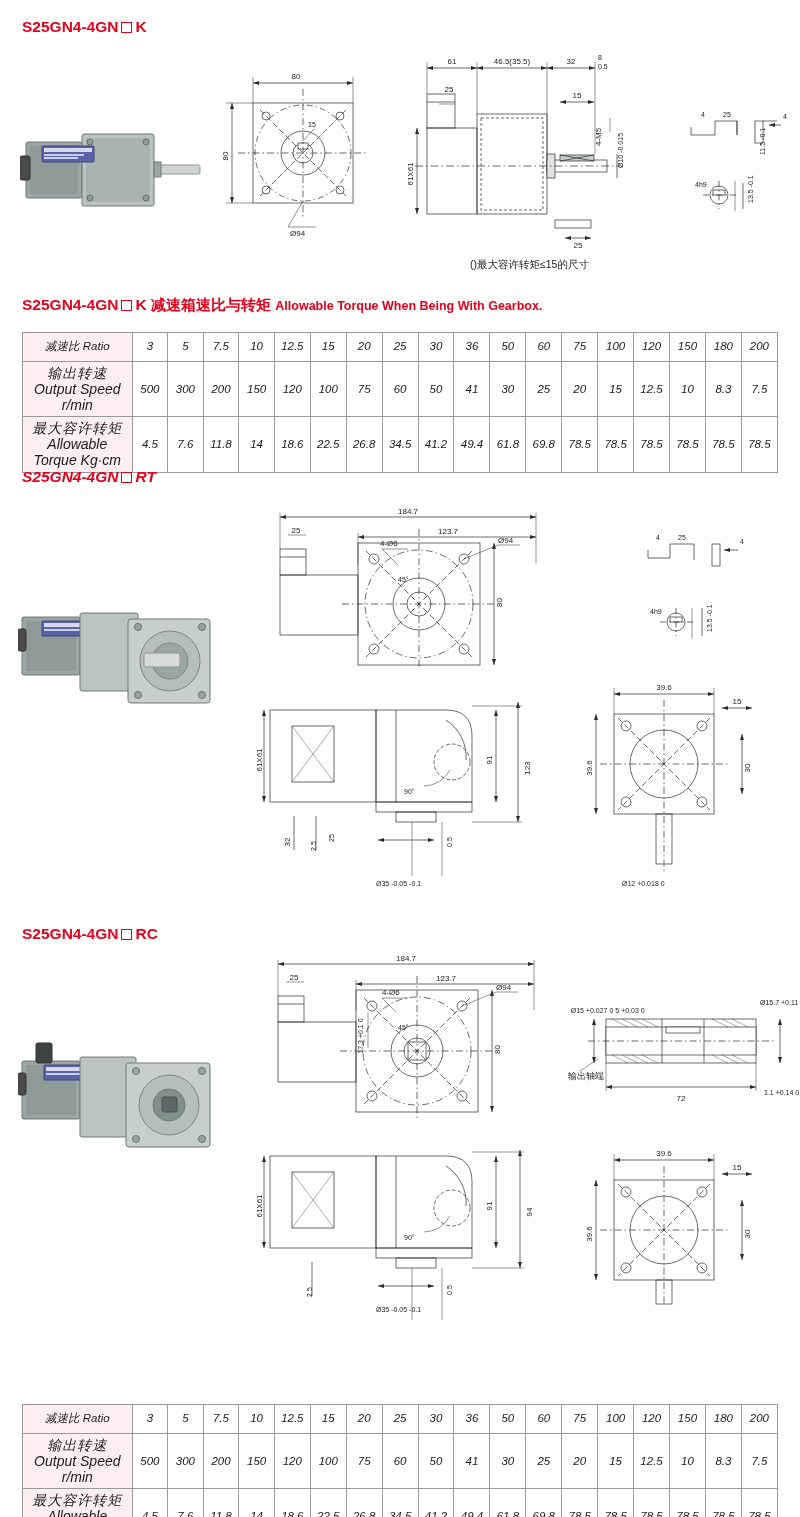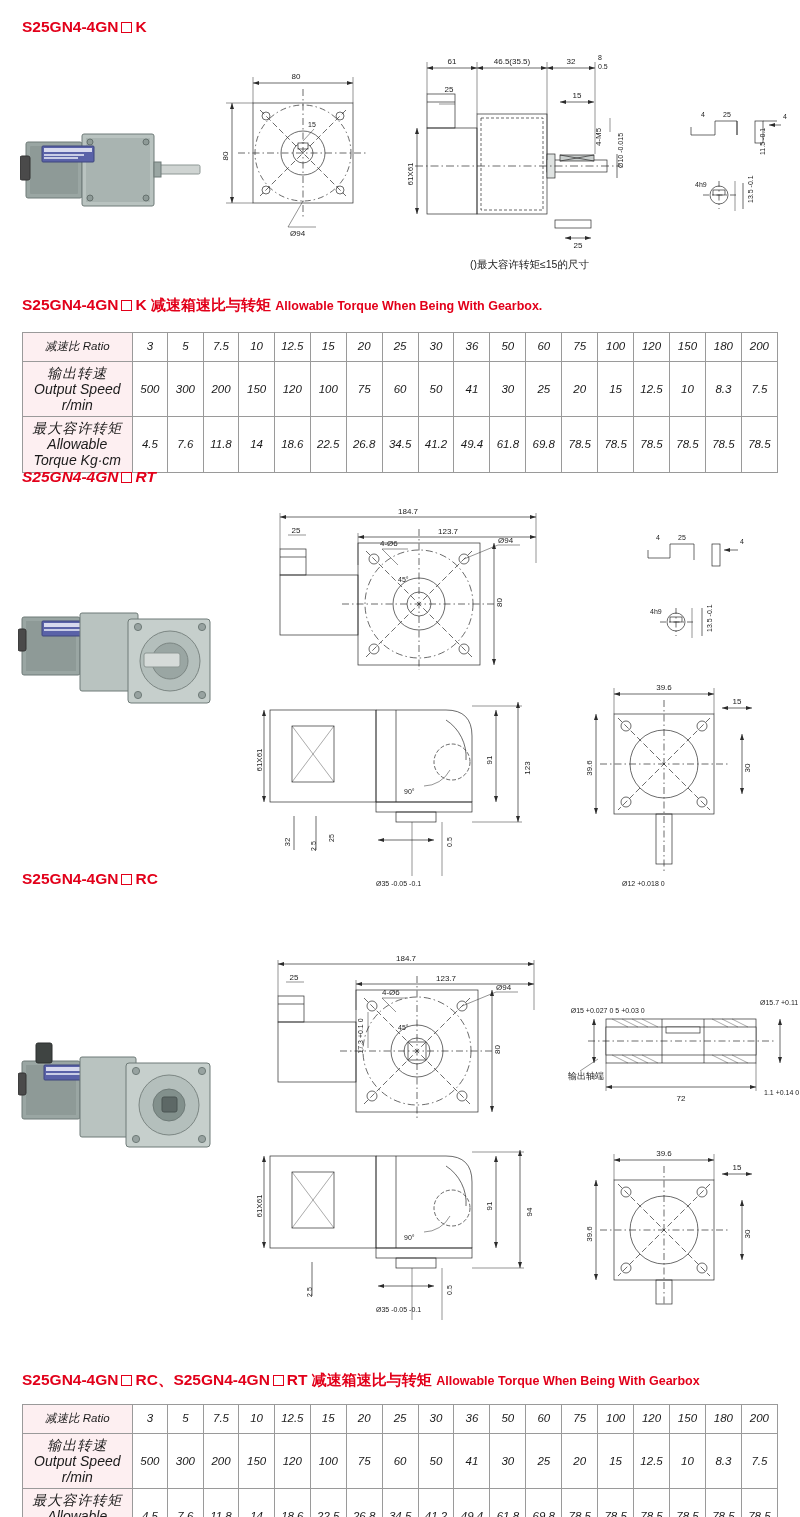--- a/index.html
+++ b/index.html
@@ -499,21 +499,21 @@
         <path d="M172,122 l-2,-6 h4 z" fill="#2b2b2b" stroke="none"></path>
       </g>
       <text class="lbl" x="94" y="18" text-anchor="middle">39.6</text>
       <text class="lbl" x="167" y="32" text-anchor="middle">15</text>
       <text class="lbl" x="22" y="96" text-anchor="middle" transform="rotate(-90 22,96)">39.6</text>
       <text class="lbl" x="180" y="96" text-anchor="middle" transform="rotate(-90 180,96)">30</text>
       <text class="lbl-s" x="52" y="214">Ø12 +0.018 0</text>
     </svg>
   </div>
 
-  <div class="sec-title" style="top:870px;">
+  <div class="sec-title" style="top:925px;">
     <span>S25GN4-4GN</span><span class="sq"></span><span>RC</span>
   </div>
 
   <div class="photo" style="left:18px;top:1035px;">
     <svg width="215" height="130" viewBox="0 0 215 130">
       <rect x="4" y="26" width="58" height="58" rx="2" fill="#9aa6a3" stroke="#6f7b78"></rect>
       <rect x="8" y="30" width="50" height="50" fill="#8e9a97"></rect>
       <rect x="0" y="38" width="8" height="22" rx="2" fill="#4a4a4a" stroke="#333"></rect>
       <rect x="18" y="8" width="16" height="20" rx="2" fill="#3f4442" stroke="#2c2f2e"></rect>
       <rect x="26" y="30" width="48" height="15" rx="1" fill="#5a62a8" stroke="#3f477f"></rect>
@@ -704,25 +704,20 @@
         <path d="M172,60 l-2,6 h4 z" fill="#2b2b2b" stroke="none"></path>
         <path d="M172,120 l-2,-6 h4 z" fill="#2b2b2b" stroke="none"></path>
       </g>
       <text class="lbl" x="94" y="16" text-anchor="middle">39.6</text>
       <text class="lbl" x="167" y="30" text-anchor="middle">15</text>
       <text class="lbl" x="22" y="94" text-anchor="middle" transform="rotate(-90 22,94)">39.6</text>
       <text class="lbl" x="180" y="94" text-anchor="middle" transform="rotate(-90 180,94)">30</text>
     </svg>
   </div>
 
-  <div class="sec-title" style="top:1370px;">
-    <span>S25GN4-4GN</span><span class="sq"></span><span>RC</span><span>、</span><span>S25GN4-4GN</span><span class="sq"></span><span>RT</span>
-    <span class="cn">减速箱速比与转矩</span>
-    <span class="en">Allowable Torque When Being With Gearbox</span>
-  </div>
 
   <table class="spec-table" style="top:1404px;">
     <tbody>
         <tr class="r1">
       <td class="hdr">减速比 Ratio</td>
       <td class="val">3</td>
       <td class="val">5</td>
       <td class="val">7.5</td>
       <td class="val">10</td>
       <td class="val">12.5</td>

